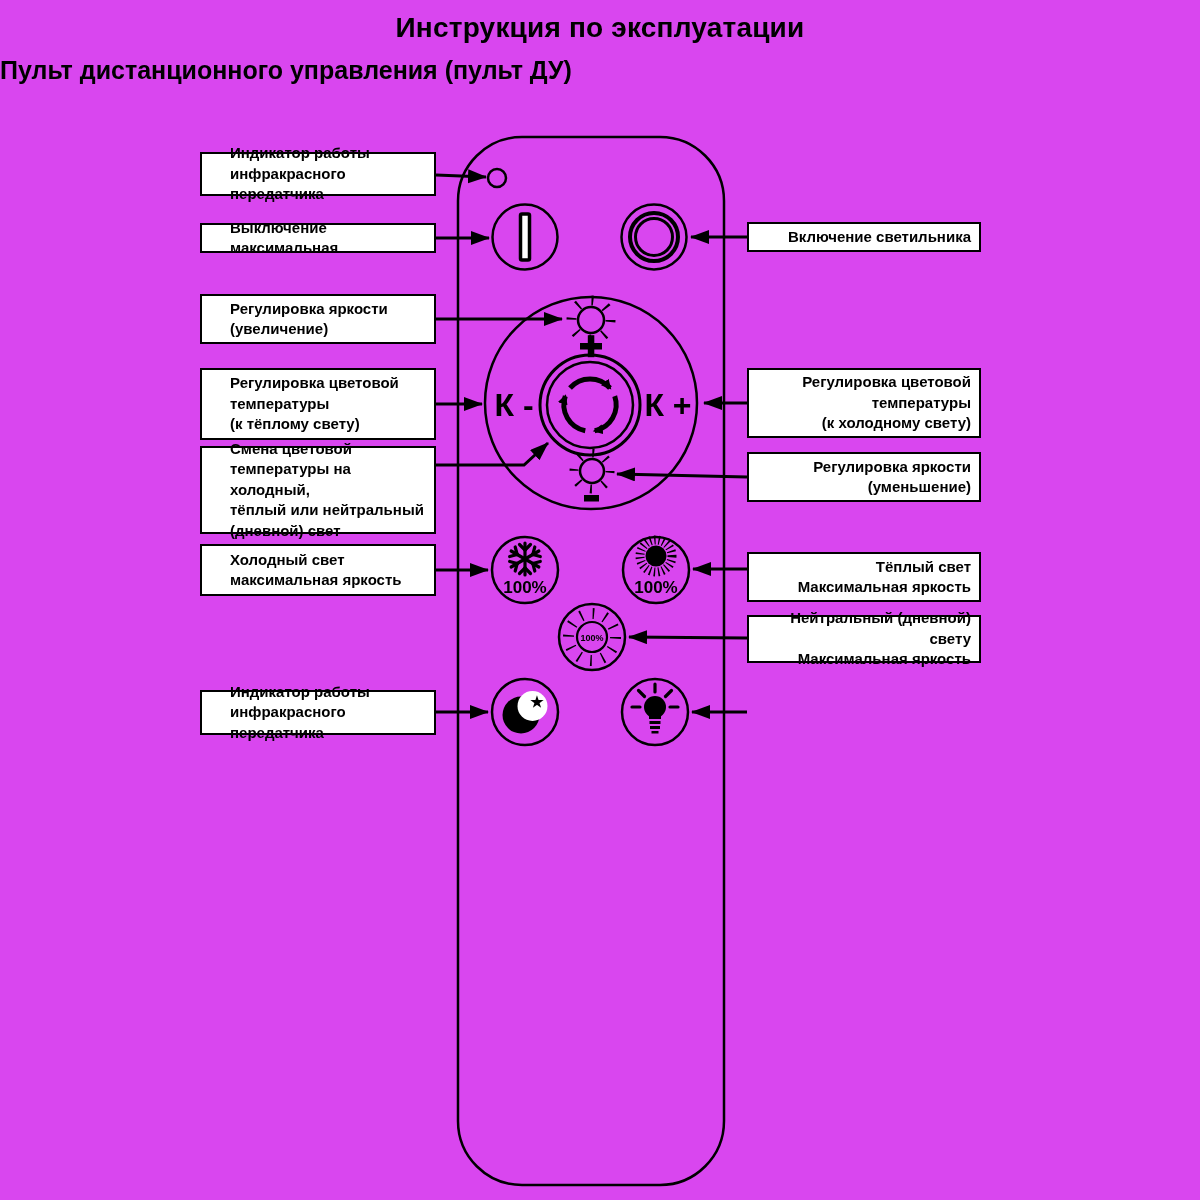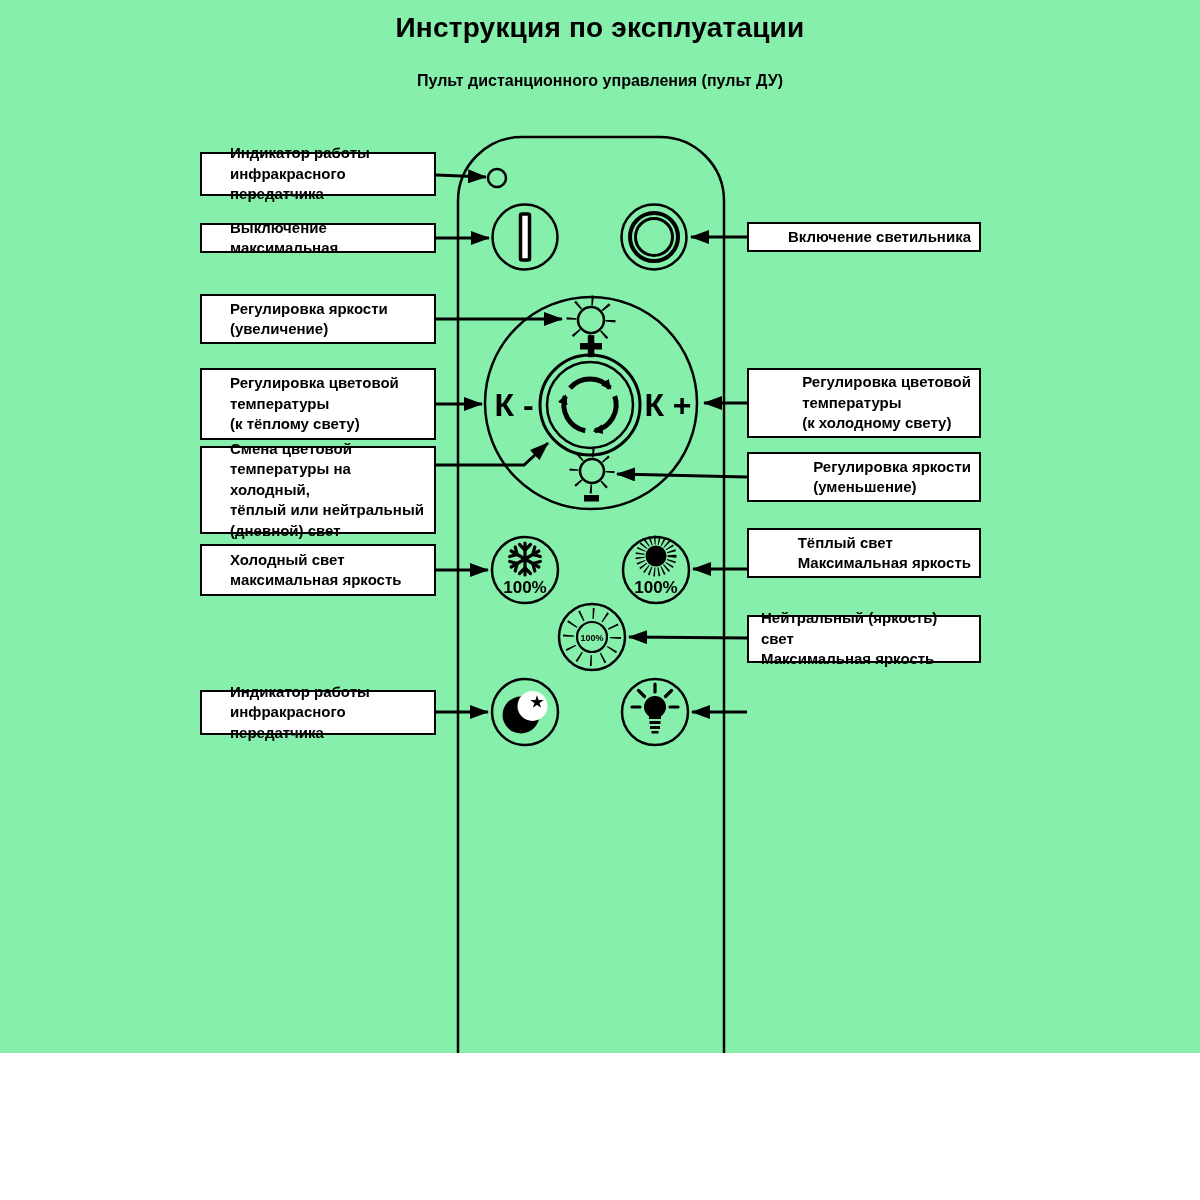--- a/index.html
+++ b/index.html
@@ -1,28 +1,28 @@
 <!DOCTYPE html>
 <html><head>
 <meta charset="utf-8">
 <style>
   html,body{margin:0;padding:0;background:#ffffff;}
-  #page{position:relative;width:1200px;height:1053px;background:#86efac;
+  #page{position:relative;width:1200px;height:1200px;background:#d946ef;
         font-family:"Liberation Sans",sans-serif;color:#000;overflow:hidden;}
   .title{position:absolute;left:0;top:12px;width:100%;text-align:center;
          font-size:28px;font-weight:bold;letter-spacing:.2px;}
-  .subtitle{position:absolute;left:0;top:72px;width:100%;text-align:center;
-            font-size:16px;font-weight:bold;}
+  .subtitle{position:absolute;left:0;top:56px;width:100%;
+            font-size:25px;font-weight:bold;}
   svg{position:absolute;left:0;top:0;}
   .callout{position:absolute;box-sizing:border-box;border:2px solid #000;
            background:#fff;display:flex;align-items:center;
            font-size:15px;font-weight:bold;line-height:20.5px;
            white-space:pre-line;padding:2px 8px;z-index:3;}
   .callout.left{text-align:left;justify-content:flex-start;padding-left:28px;}
-  .callout.right{text-align:left;justify-content:flex-end;padding-left:12px;}
+  .callout.right{text-align:right;justify-content:flex-end;padding-left:12px;}
   .stroke{fill:none;stroke:#000;}
   text{font-family:"Liberation Sans",sans-serif;font-weight:bold;fill:#000;}
 </style>
 </head>
 <body>
 
 <div id="page">
 
   <div class="title">Инструкция по эксплуатации</div>
   <div class="subtitle">Пульт дистанционного управления (пульт ДУ)</div>
@@ -188,18 +188,18 @@
 (дневной) свет</div>
   <div class="callout left" style="left:200px;top:690px;width:236px;height:45px">Индикатор работы
 инфракрасного передатчика</div>
 
   <div class="callout right" style="left:747px;top:222px;width:234px;height:30px">Включение светильника</div>
   <div class="callout right" style="left:747px;top:368px;width:234px;height:70px">Регулировка цветовой
 температуры
 (к холодному свету)</div>
   <div class="callout right" style="left:747px;top:452px;width:234px;height:50px">Регулировка яркости
 (уменьшение)</div>
-  <div class="callout right" style="left:747px;top:528px;width:234px;height:50px">Тёплый свет
+  <div class="callout right" style="left:747px;top:552px;width:234px;height:50px">Тёплый свет
 Максимальная яркость</div>
-  <div class="callout right" style="left:747px;top:615px;width:234px;height:48px">Нейтральный (яркость) свет
+  <div class="callout right" style="left:747px;top:615px;width:234px;height:48px">Нейтральный (дневной) свету
 Максимальная яркость</div>
 
 </div>
 
 </body></html>

